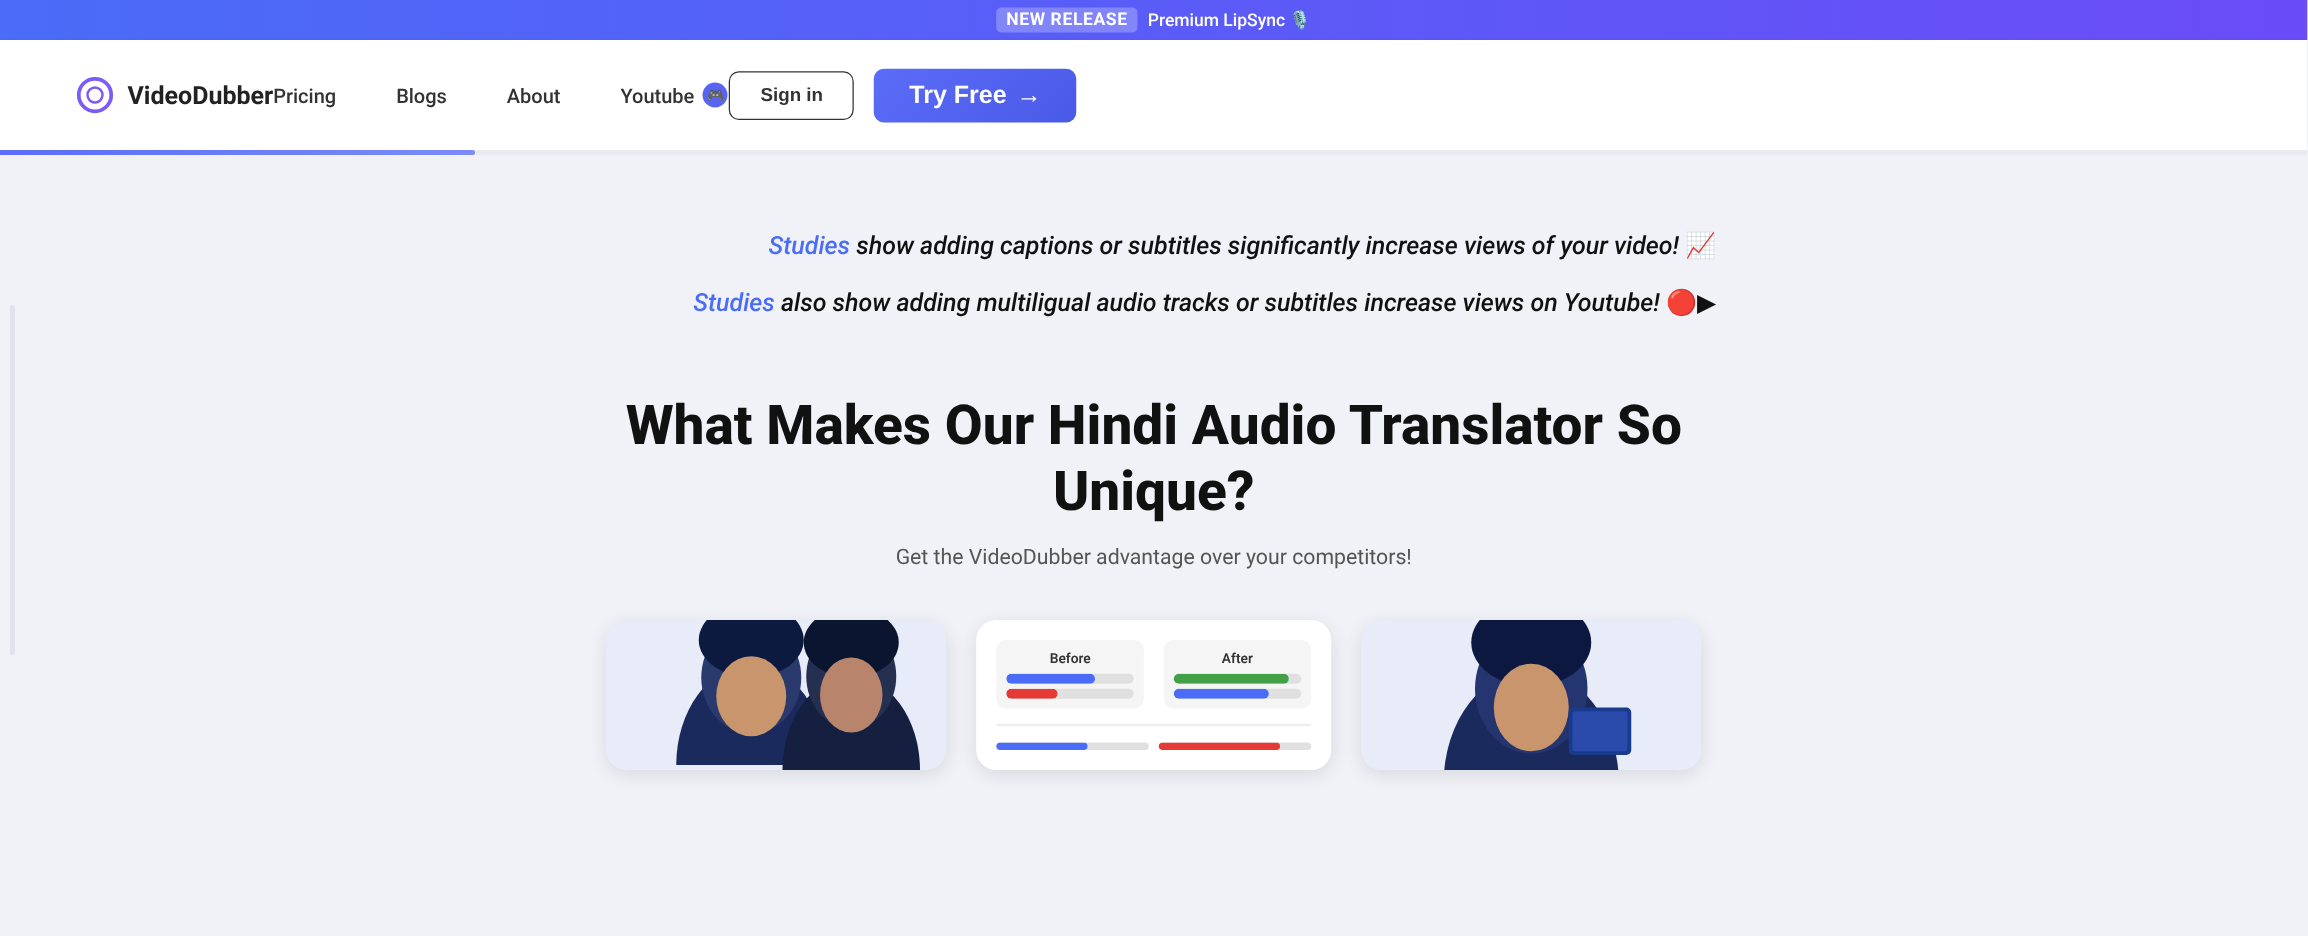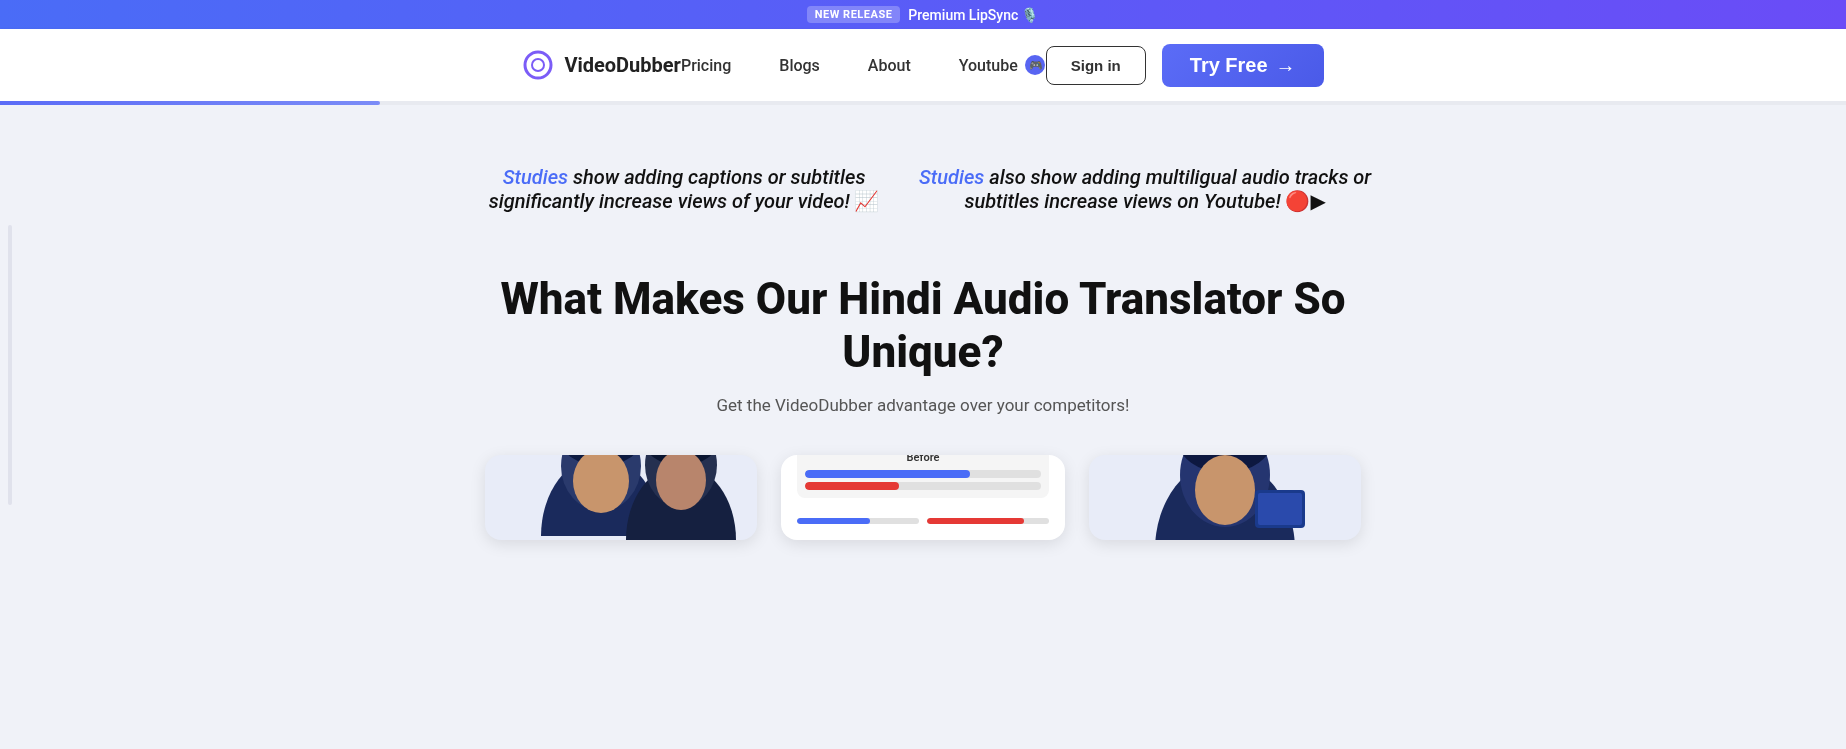--- a/index.html
+++ b/index.html
@@ -25,34 +25,34 @@
       display: flex;
       align-items: center;
       justify-content: center;
       gap: 8px;
     }
 
     .new-release-badge {
       background: rgba(255,255,255,0.25);
       border-radius: 4px;
       padding: 2px 8px;
-      font-size: 11px;
+      font-size: 14px;
       font-weight: 700;
       letter-spacing: 0.5px;
       text-transform: uppercase;
     }
 
     
     .navbar {
       background: white;
       display: flex;
       align-items: center;
-      justify-content: center;
+      justify-content: flex-start;
       padding: 0 60px;
-      height: 72px;
+      height: 88px;
       box-shadow: 0 1px 4px rgba(0,0,0,0.08);
     }
 
     .nav-logo {
       display: flex;
       align-items: center;
       gap: 10px;
       text-decoration: none;
       color: #222;
     }
@@ -170,23 +170,25 @@
     .why-title {
       font-size: 46px;
       font-weight: 800;
       color: #111;
       margin-bottom: 50px;
       line-height: 1.2;
     }
 
     .stats-list {
       display: flex;
+      flex-direction: column;
       gap: 22px;
       font-size: 20px;
       font-style: italic;
+      text-align: right;
     }
 
     .stat-line {
       color: #111;
       font-style: italic;
       font-weight: 500;
     }
 
     .stat-link {
       color: #4a6cf7;
@@ -226,29 +228,29 @@
     
     .cards-row {
       display: flex;
       gap: 0;
       justify-content: center;
       margin-top: 20px;
     }
 
     .card-preview {
       width: 420px;
-      height: 85px;
+      height: 120px;
       background: white;
       border-radius: 16px;
       overflow: hidden;
       box-shadow: 0 4px 16px rgba(0,0,0,0.10);
       margin: 0 12px;
       display: flex;
       align-items: flex-end;
-      justify-content: flex-end;
+      justify-content: space-between;
       position: relative;
     }
 
     .card-avatar {
       position: absolute;
       bottom: 0;
       left: 50%;
       transform: translateX(-50%);
     }
 
@@ -390,20 +392,30 @@
           <div style="flex:1;background:#f5f5f5;border-radius:8px;padding:8px;">
             <div style="font-size:11px;font-weight:600;color:#333;margin-bottom:6px;">Before</div>
             <div class="card-data-bar">
                 <div class="card-data-fill fill-blue" style="width:70%"></div>
               </div>
             <div style="height:4px"></div>
             <div class="card-data-bar">
                 <div class="card-data-fill fill-red" style="width:40%"></div>
               </div>
           </div>
+          <div style="flex:1;background:#f5f5f5;border-radius:8px;padding:8px;">
+            <div style="font-size:11px;font-weight:600;color:#333;margin-bottom:6px;">After</div>
+            <div class="card-data-bar">
+                <div class="card-data-fill fill-green" style="width:90%"></div>
+              </div>
+            <div style="height:4px"></div>
+            <div class="card-data-bar">
+                <div class="card-data-fill fill-blue" style="width:75%"></div>
+              </div>
+          </div>
         </div>
         <div style="width:100%;height:2px;background:#eee;border-radius:1px;"></div>
         <div style="display:flex;gap:8px;width:100%;">
           <div style="flex:1;">
             <div class="card-data-bar" style="height:6px">
                 <div class="card-data-fill fill-blue" style="width:60%"></div>
               </div>
           </div>
           <div style="flex:1;">
             <div class="card-data-bar" style="height:6px">

